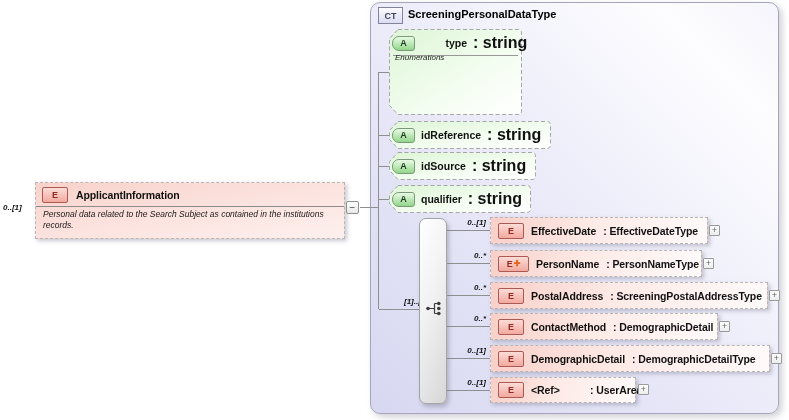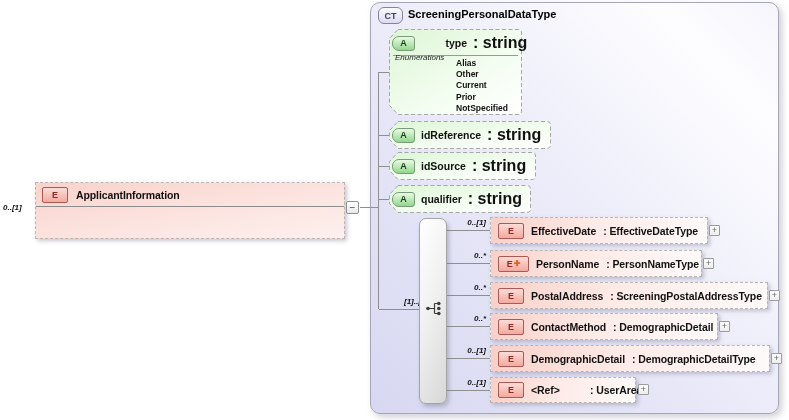--- a/index.html
+++ b/index.html
@@ -9,21 +9,21 @@
   
   .ln{position:absolute;background:#8f8f8f;}
   .card{position:absolute;font-size:8px;font-weight:bold;font-style:italic;color:#111;white-space:nowrap;}
 
   
   .ct{position:absolute;left:370px;top:2px;width:407px;height:410px;
       border:1px solid #a6a6ba;border-radius:10px;
       background:linear-gradient(to top right,#d7d7f1 0%,#e7e7f8 40%,#fdfdff 85%,#f5f5fc 100%);
       box-shadow:3px 3px 6px rgba(120,120,140,.35);}
   .ct-badge{position:absolute;left:378px;top:7px;width:23px;height:15px;border:1px solid #83839e;
-      border-radius:6px;background:linear-gradient(#fbfbff,#dcdcf2);color:#44445a;
+      border-radius:0;background:linear-gradient(#fbfbff,#dcdcf2);color:#44445a;
       font-size:9px;font-weight:bold;display:flex;align-items:center;justify-content:center;}
   .ct-title{position:absolute;left:408px;top:8px;font-size:11px;font-weight:bold;color:#000;white-space:nowrap;text-align:center;}
 
   
   .ebox{position:absolute;border:1px dashed #b6b6b6;
       background:linear-gradient(100deg,#f8cfc8 0%,#fdeae6 45%,#fefafa 100%);
       box-shadow:2px 2px 4px rgba(100,100,125,.35);box-sizing:border-box;}
   .erow{display:flex;align-items:center;gap:7px;height:100%;padding-left:7px;box-sizing:border-box;}
   .ebadge{flex:0 0 auto;width:24px;height:14px;border:1px solid #aa5a52;border-radius:2px;
       background:linear-gradient(#fcdcd7,#f2a99f);color:#8f2b22;font-size:9px;font-weight:bold;
@@ -88,20 +88,21 @@
   <div class="ln" style="left:447px;top:358px;width:43px;height:1px;"></div>
   <div class="ln" style="left:447px;top:390px;width:43px;height:1px;"></div>
 
   <div class="card" style="left:3px;top:203px;">0..[1]</div>
   <div class="ebox main-el">
     <div class="hdr">
       <span class="ebadge">E</span>
       <span class="ename">ApplicantInformation</span>
     </div>
     <div class="sep"></div>
+    <div class="desc">Personal data related to the Search Subject as contained in the institutions records.</div>
   </div>
   <div class="toggle" style="left:346px;top:201px;">−</div>
 
   <div class="abox" style="left:389px;top:29px;width:133px;height:86px;">
     <svg width="133" height="86">
       <defs>
           <linearGradient id="ag1" x1="0" y1="0" x2="1" y2="1">
         <stop offset="0" stop-color="#ddf6d6"></stop>
             <stop offset="0.6" stop-color="#f4fdf1"></stop>
             <stop offset="1" stop-color="#ffffff"></stop>
@@ -109,27 +110,20 @@
         </defs>
       <path d="M 9 0.5 H 129 Q 132.5 0.5 132.5 4 V 82 Q 132.5 85.5 129 85.5 H 9 L 0.5 76.5 V 9.5 Z" fill="url(#ag1)" stroke="#a6a6a6" stroke-width="1" stroke-dasharray="4 2.5"></path>
     </svg>
     <div class="ahdr">
       <span class="abadge">A</span>
       <span class="aname name-wide">type</span>
       <span class="atype">: string</span>
     </div>
     <div class="enum-sep" style="width:125px;"></div>
     <div class="enum-label">Enumerations</div>
-    <div class="enum-vals">
-      <div>Alias</div>
-      <div>Other</div>
-      <div>Current</div>
-      <div>Prior</div>
-      <div>NotSpecified</div>
-    </div>
   </div>
 
   <div class="abox" style="left:389px;top:121px;width:162px;height:28px;">
     <svg width="162" height="28">
       <defs>
           <linearGradient id="ag2" x1="0" y1="0" x2="1" y2="1">
         <stop offset="0" stop-color="#ddf6d6"></stop>
             <stop offset="0.6" stop-color="#f4fdf1"></stop>
             <stop offset="1" stop-color="#ffffff"></stop>
       </linearGradient>

